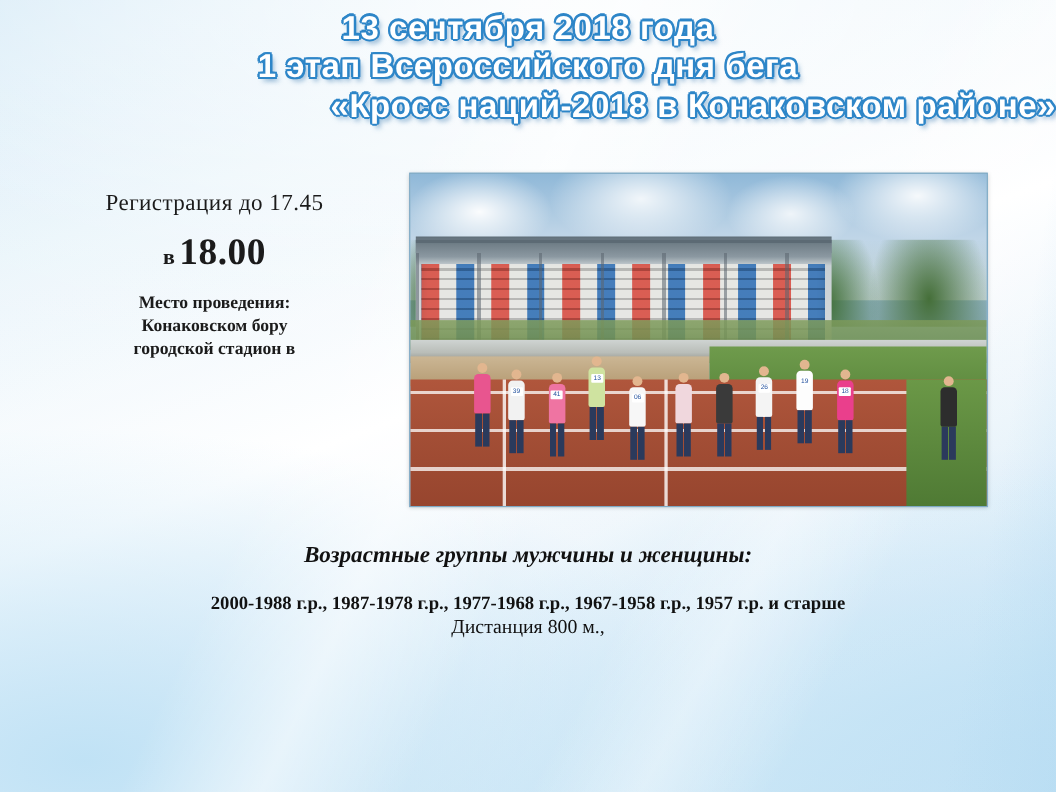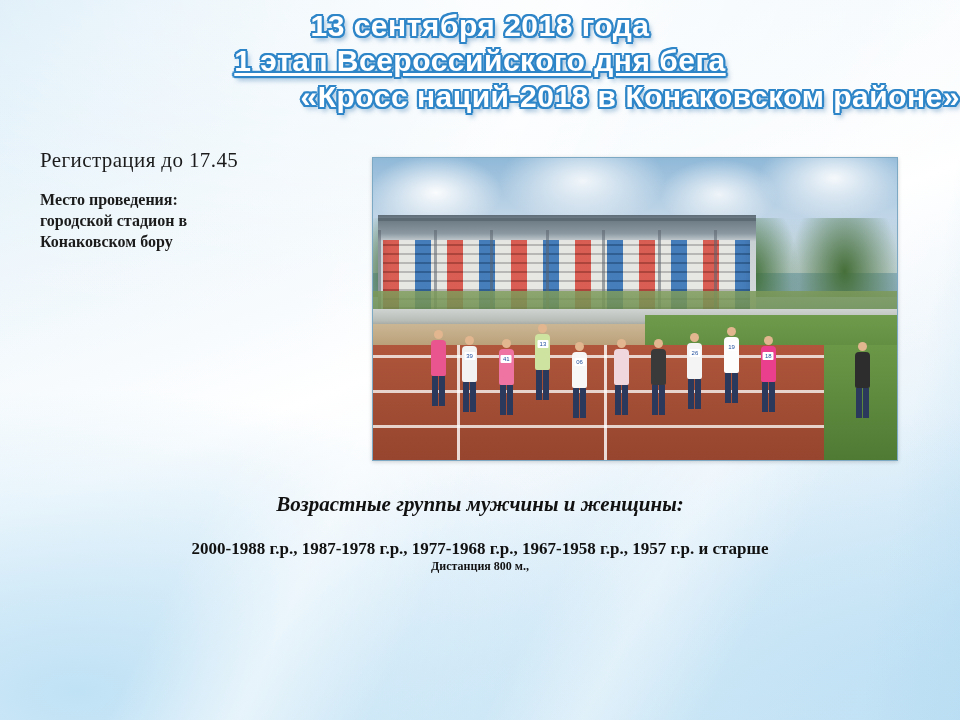--- a/index.html
+++ b/index.html
@@ -59,29 +59,29 @@
        1.6px -1.6px 0 #2e86c8,
       -1.6px  1.6px 0 #2e86c8,
        1.6px  1.6px 0 #2e86c8,
        0px    2.2px 0 #2e86c8,
        0px   -2.2px 0 #2e86c8,
        2.2px  0px   0 #2e86c8,
       -2.2px  0px   0 #2e86c8,
        3px    4px   5px rgba(40,110,170,0.55);
   }
   .title-line.l1 { font-size: 30px; }
-  .title-line.l2 { font-size: 30px; text-decoration: underline; }
+  .title-line.l2 { font-size: 30px; }
   .title-line.l3 { font-size: 30px; text-align: right; }
 
   .left-col {
     position: absolute;
     left: 40px;
-    top: 148px;
+    top: 172px;
     width: 310px;
-    text-align: left;
+    text-align: center;
     z-index: 3;
     color: #1b1b1b;
   }
   .reg-line {
     font-size: 21px;
     letter-spacing: 0.4px;
     margin-bottom: 16px;
   }
   .start-line {
     font-size: 22px;
@@ -264,46 +264,50 @@
     font-size: 21px;
     font-weight: bold;
     font-style: italic;
     margin-bottom: 22px;
   }
   .years-line {
     font-size: 17px;
     font-weight: bold;
   }
   .distance-line {
-    font-size: 12px;
-    font-weight: bold;
+    font-size: 18px;
+    font-weight: normal;
     margin-bottom: 26px;
   }
   .para-line {
     font-size: 18px;
     font-weight: bold;
   }
 </style>
 </head>
 <body>
 
 <div class="slide">
 
   <div class="title-block">
     <div class="title-line l1">13 сентября 2018 года</div>
     <div class="title-line l2">1 этап Всероссийского дня бега</div>
     <div class="title-line l3">«Кросс наций-2018 в Конаковском районе»</div>
   </div>
 
   <div class="left-col">
     <div class="reg-line">Регистрация до 17.45</div>
+    <div class="time-line">
+      <span class="at">в</span>
+      <span class="time">18.00</span>
+    </div>
     <div class="place-line">
       <div>Место проведения:</div>
+      <div>Конаковском бору</div>
       <div>городской стадион в</div>
-      <div>Конаковском бору</div>
     </div>
   </div>
 
   <div class="photo-frame" title="">
     <div class="ph-sky"></div>
     <div class="ph-clouds"></div>
     <div class="ph-trees"></div>
     <div class="ph-stand-roof"></div>
     <div class="ph-stand"></div>
     <div class="ph-seats"></div>

